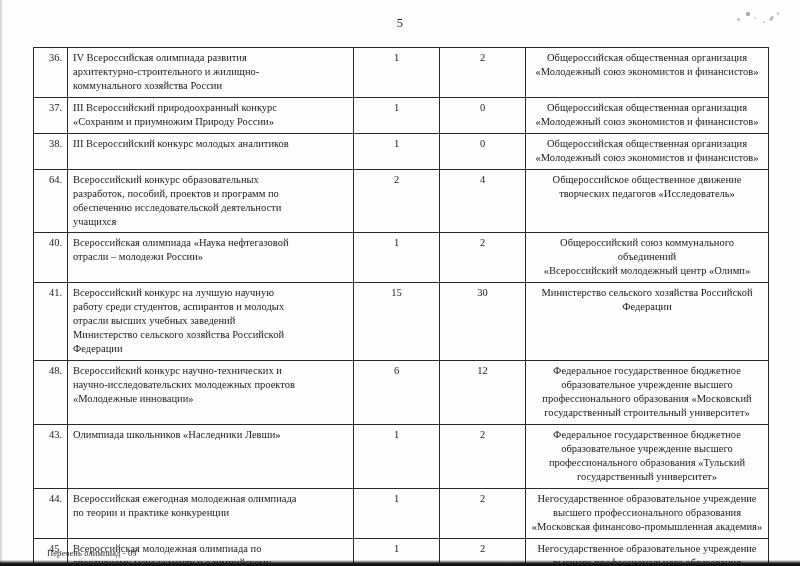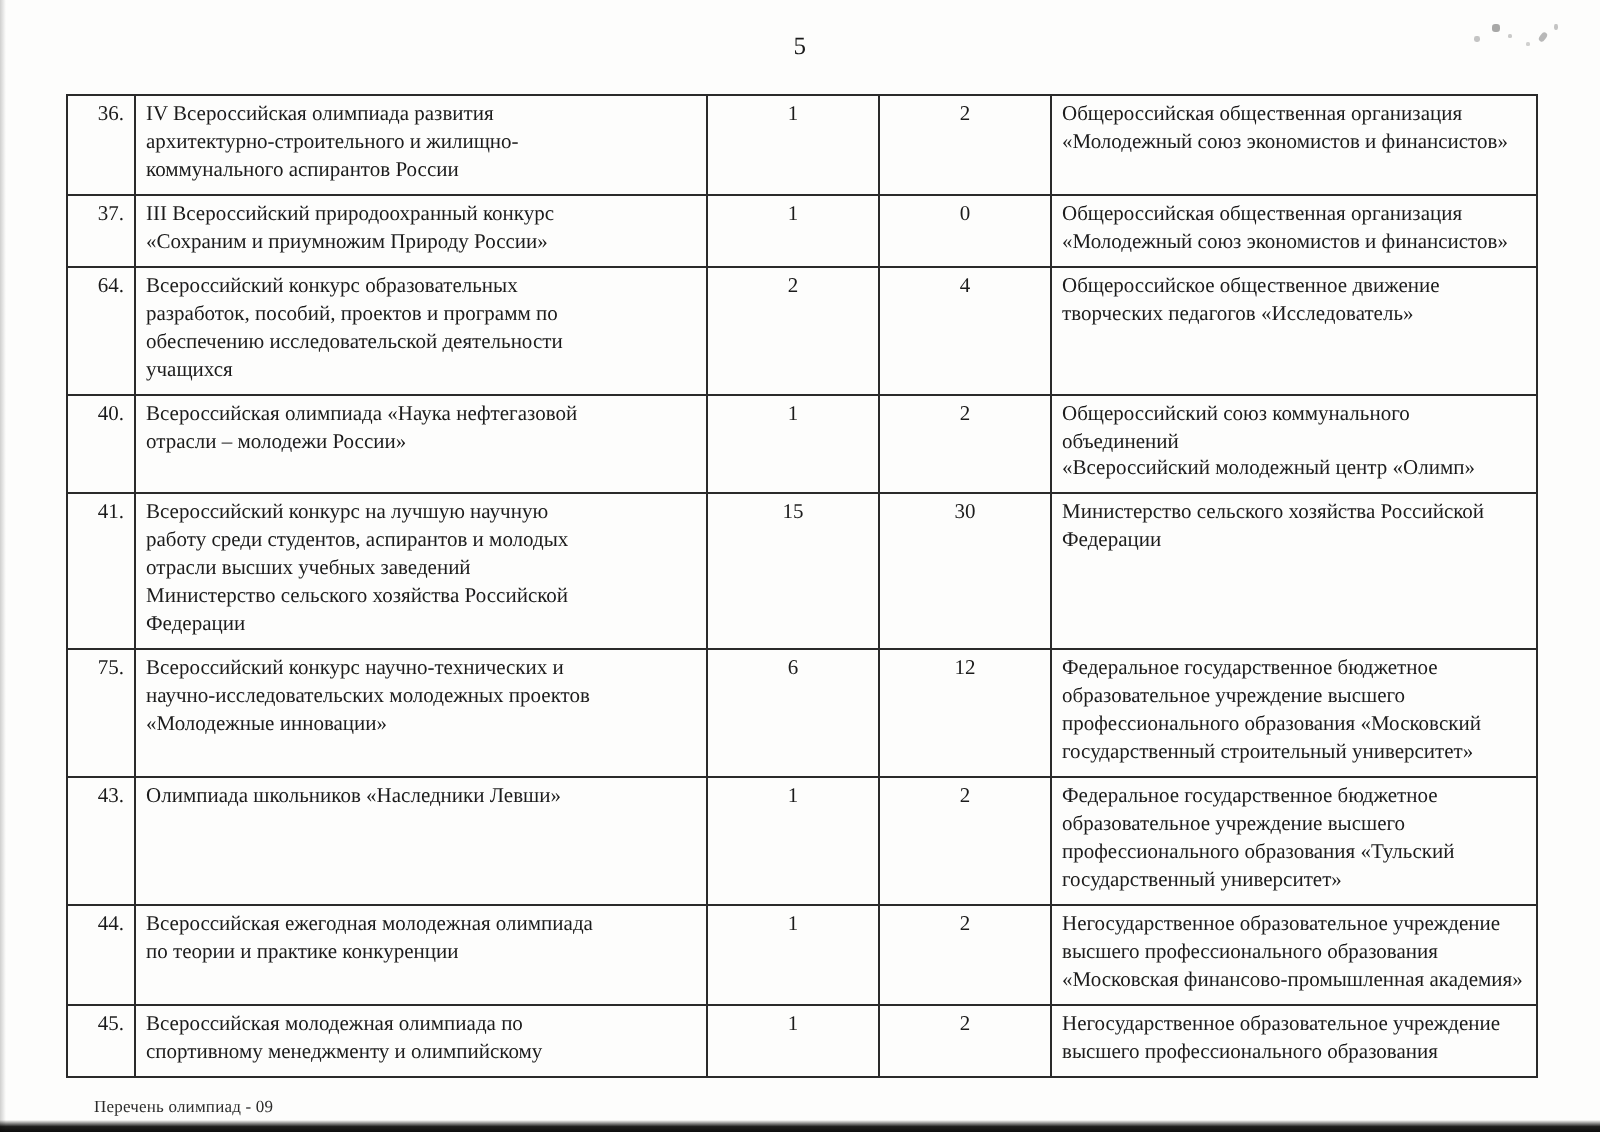--- a/index.html
+++ b/index.html
@@ -78,21 +78,21 @@
     padding-left: 6px;
     white-space: nowrap;
   }
   td.cell-name {
     text-align: left;
   }
   td.cell-num {
     text-align: center;
   }
   td.cell-org {
-    text-align: left;
+    text-align: center;
     font-family: Liberation Serif, serif;
   }
 
   .line { display: block; }
 
   #footer-note {
     position: absolute;
     left: 47px;
     top: 548px;
     font-size: 8.5px;
@@ -140,34 +140,46 @@
         <col class="c-a">
         <col class="c-b">
         <col class="c-org">
       </colgroup>
       <tbody id="table-body">
           <tr>
             <td class="cell-index">36.</td>
             <td class="cell-name">
               <span class="line">IV Всероссийская олимпиада развития</span>
               <span class="line">архитектурно-строительного и жилищно-</span>
-              <span class="line">коммунального аспирантов России</span>
+              <span class="line">коммунального хозяйства России</span>
             </td>
             <td class="cell-num">1</td>
             <td class="cell-num">2</td>
             <td class="cell-org">
               <span class="line">Общероссийская общественная организация</span>
               <span class="line">«Молодежный союз экономистов и финансистов»</span>
             </td>
           </tr>
           <tr>
             <td class="cell-index">37.</td>
             <td class="cell-name">
               <span class="line">III Всероссийский природоохранный конкурс</span>
               <span class="line">«Сохраним и приумножим Природу России»</span>
+            </td>
+            <td class="cell-num">1</td>
+            <td class="cell-num">0</td>
+            <td class="cell-org">
+              <span class="line">Общероссийская общественная организация</span>
+              <span class="line">«Молодежный союз экономистов и финансистов»</span>
+            </td>
+          </tr>
+          <tr>
+            <td class="cell-index">38.</td>
+            <td class="cell-name">
+              <span class="line">III Всероссийский конкурс молодых аналитиков</span>
             </td>
             <td class="cell-num">1</td>
             <td class="cell-num">0</td>
             <td class="cell-org">
               <span class="line">Общероссийская общественная организация</span>
               <span class="line">«Молодежный союз экономистов и финансистов»</span>
             </td>
           </tr>
           <tr>
             <td class="cell-index">64.</td>
@@ -207,21 +219,21 @@
               <span class="line">Федерации</span>
             </td>
             <td class="cell-num">15</td>
             <td class="cell-num">30</td>
             <td class="cell-org">
               <span class="line">Министерство сельского хозяйства Российской</span>
               <span class="line">Федерации</span>
             </td>
           </tr>
           <tr>
-            <td class="cell-index">75.</td>
+            <td class="cell-index">48.</td>
             <td class="cell-name">
               <span class="line">Всероссийский конкурс научно-технических и</span>
               <span class="line">научно-исследовательских молодежных проектов</span>
               <span class="line">«Молодежные инновации»</span>
             </td>
             <td class="cell-num">6</td>
             <td class="cell-num">12</td>
             <td class="cell-org">
               <span class="line">Федеральное государственное бюджетное</span>
               <span class="line">образовательное учреждение высшего</span>

